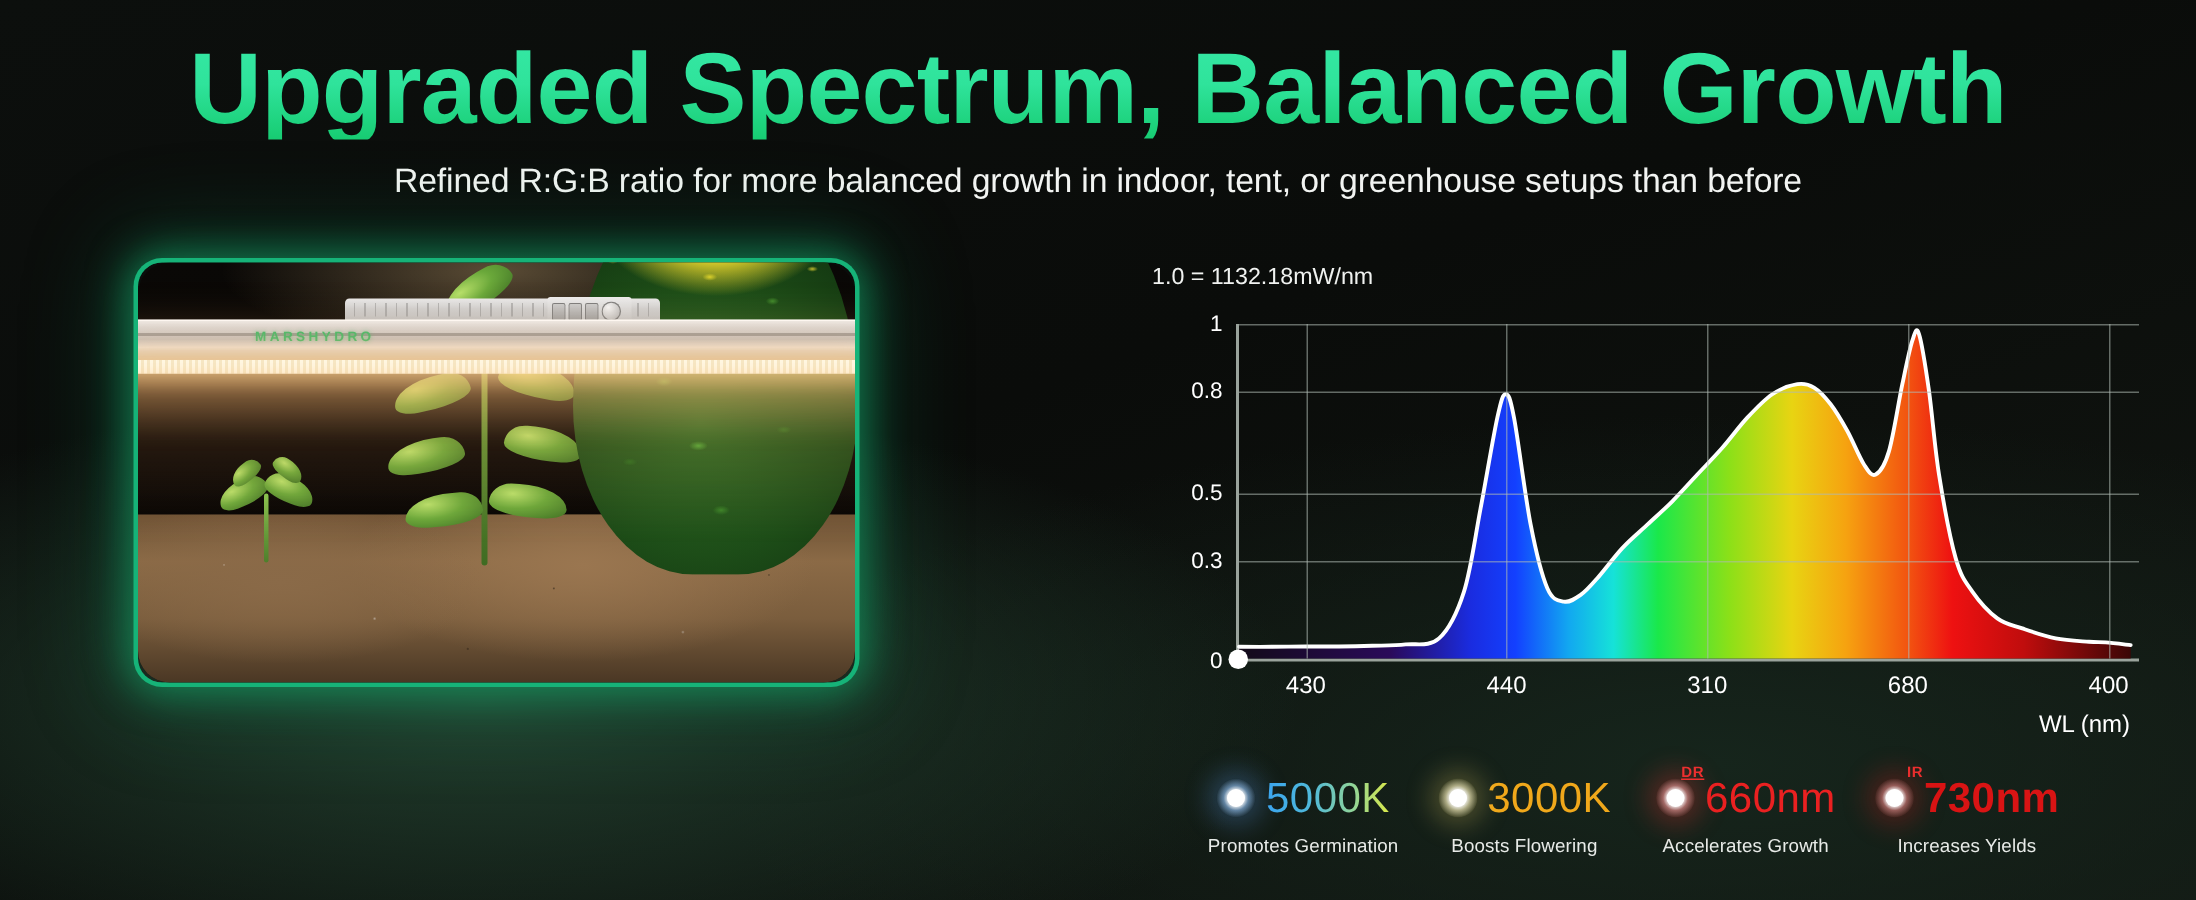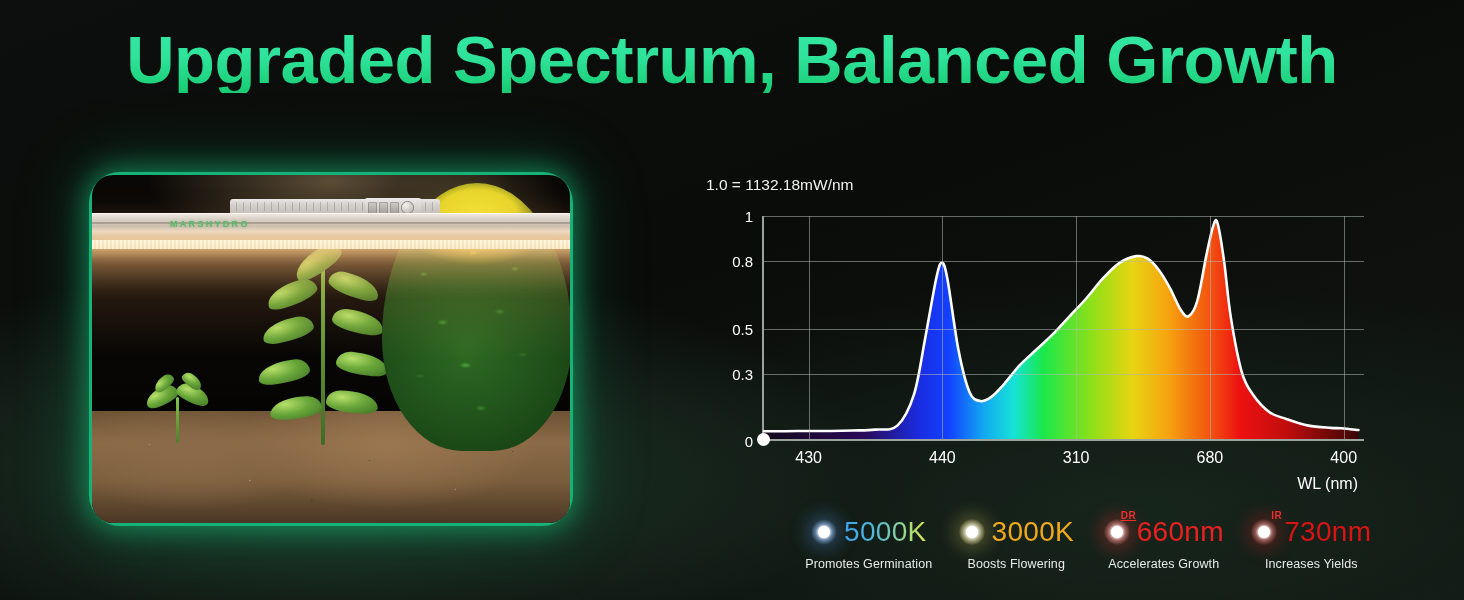--- a/index.html
+++ b/index.html
@@ -35,22 +35,22 @@
     position:absolute; top:108px; left:0; width:100%;
     text-align:center;
     font-size:22.5px; color:#f2f4f2; font-weight:400;
     letter-spacing:-0.1px;
     white-space:nowrap;
   }
 
   
   .photo-wrap{
     position:absolute; left:92px; top:175px;
-    width:478px; height:348px;
-    border-radius:28px;
+    width:478px; height:280px;
+    border-radius:16px;
     box-shadow:0 0 0 3px #16b378, 0 0 26px 7px rgba(22,190,120,.55), 0 0 60px 18px rgba(18,150,96,.25);
   }
   .photo{
     position:absolute; inset:0; border-radius:21px; overflow:hidden;
     background:
       radial-gradient(ellipse 62% 30% at 50% 2%, rgba(255,214,150,.33) 0%, rgba(0,0,0,0) 62%),
       linear-gradient(180deg,#0a0806 0%,#070605 45%,#060504 70%,#0a0806 100%);
   }
   
   .soil{
@@ -172,21 +172,21 @@
       radial-gradient(6px 3px at 14% 22%, #dfd033, transparent 62%),
       radial-gradient(6px 3px at 84% 24%, #ddce31, transparent 62%);
     opacity:.85;
   }
   .bush-glow{
     position:absolute; left:-26px; right:-26px; top:-32px; height:150px;
     background:radial-gradient(ellipse 52% 60% at 50% 40%, rgba(255,210,130,.22), rgba(0,0,0,0) 70%);
   }
 
   
-  .chart-area{ position:absolute; left:698px; top:176px; width:690px; height:330px;}
+  .chart-area{ position:absolute; left:760px; top:176px; width:690px; height:330px;}
   .scale-note{ position:absolute; left:8px; top:0; font-size:15.5px; color:#f0f2f0;}
   .plot{
     position:absolute; left:64px; top:40px; width:602px; height:225px;
     border-left:2px solid #9aa39c;
     border-bottom:2px solid #9aa39c;
   }
   .grid-h{ position:absolute; left:0; width:100%; height:1px; background:rgba(175,185,178,.55);}
   .grid-v{ position:absolute; top:0; height:100%; width:1px; background:rgba(175,185,178,.55);}
   .ytick{ position:absolute; right:calc(100% + 11px); transform:translateY(-50%); font-size:15px; color:#fff; white-space:nowrap;}
   .xtick{ position:absolute; top:calc(100% + 10px); transform:translateX(-50%); font-size:16px; color:#fff;}
@@ -201,32 +201,33 @@
   .bulb{ width:26px; height:26px; border-radius:50%; position:relative; flex:none;}
   .bulb i{ position:absolute; left:50%; top:50%; transform:translate(-50%,-50%); width:12px; height:12px; border-radius:50%; background:#fff; display:block;}
   .b-5000{ background:radial-gradient(circle,#ffffff 26%, rgba(150,200,255,.6) 45%, rgba(70,130,210,.18) 72%, rgba(0,0,0,0) 100%); box-shadow:0 0 16px 6px rgba(90,150,230,.28);}
   .b-3000{ background:radial-gradient(circle,#ffffff 26%, rgba(255,245,190,.65) 45%, rgba(225,200,90,.2) 72%, rgba(0,0,0,0) 100%); box-shadow:0 0 16px 6px rgba(230,205,100,.25);}
   .b-660 { background:radial-gradient(circle,#ffffff 26%, rgba(255,150,150,.6) 45%, rgba(220,40,40,.22) 72%, rgba(0,0,0,0) 100%); box-shadow:0 0 16px 6px rgba(220,50,50,.3);}
   .b-730 { background:radial-gradient(circle,#ffffff 26%, rgba(255,140,140,.55) 45%, rgba(200,30,30,.22) 72%, rgba(0,0,0,0) 100%); box-shadow:0 0 16px 6px rgba(190,30,30,.3);}
   .lg-val{ font-size:28px; font-weight:400; letter-spacing:.3px; line-height:1;}
   .v5000{ background:linear-gradient(90deg,#3aa6ef 0%,#51b9d8 38%,#8fd49a 70%,#d9e84a 100%); -webkit-background-clip:text; background-clip:text; color:transparent; -webkit-text-fill-color:transparent;}
   .v3000{ color:#f0a81b;}
   .v660 { color:#ea2121;}
-  .v730 { color:#d91414;}
+  .v730 { color:#d91414;font-weight:bold;}
   .lg-cap{ font-size:12.5px; color:#e8ebe8; margin-top:5px; letter-spacing:.1px;}
   .tagbadge{ position:absolute; font-size:10px; font-weight:bold; color:#f03030; letter-spacing:.5px;}
   .tag-dr{ left:50%; margin-left:-43px; top:-2px;text-decoration:underline;}
   .tag-ir{ left:50%; margin-left:-40px; top:-2px;}
 </style>
 </head>
 <body>
 
 <div class="stage">
 
   <div class="headline">Upgraded Spectrum, Balanced Growth</div>
+  <div class="subhead">Refined R:G:B ratio for more balanced growth in indoor, tent, or greenhouse setups than before</div>
 
   <div class="photo-wrap">
     <div class="photo">
 
       <div class="soil-shadow"></div>
       <div class="soil"></div>
 
       <div class="seedling">
         <div class="stem"></div>
         <div class="leaf lf1"></div>

